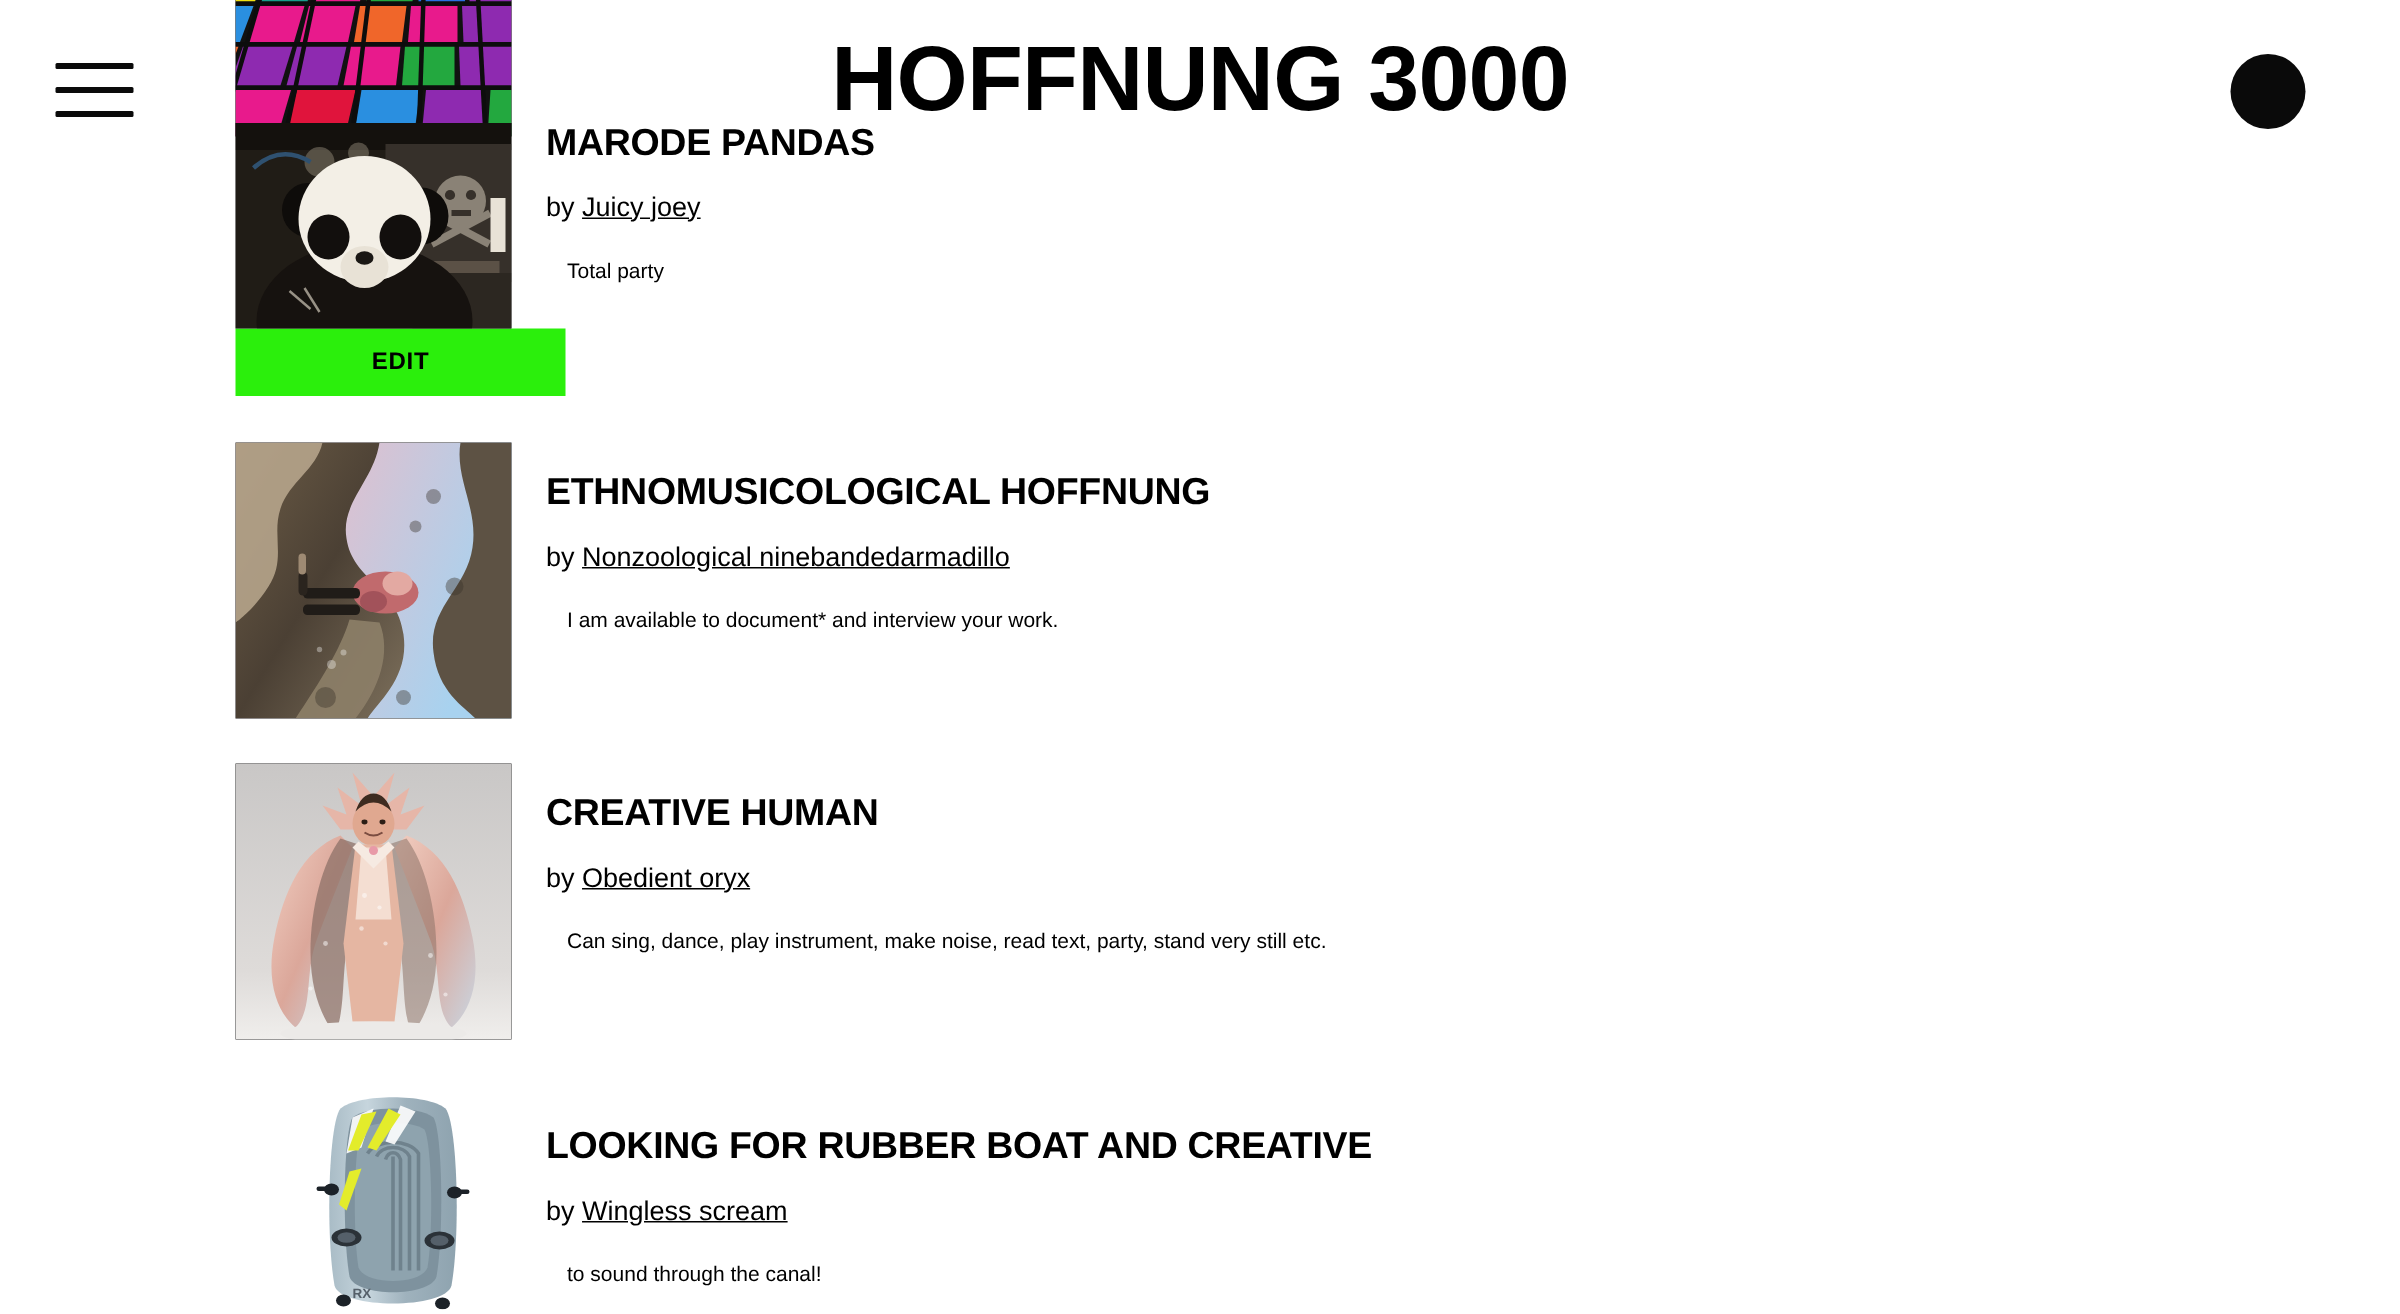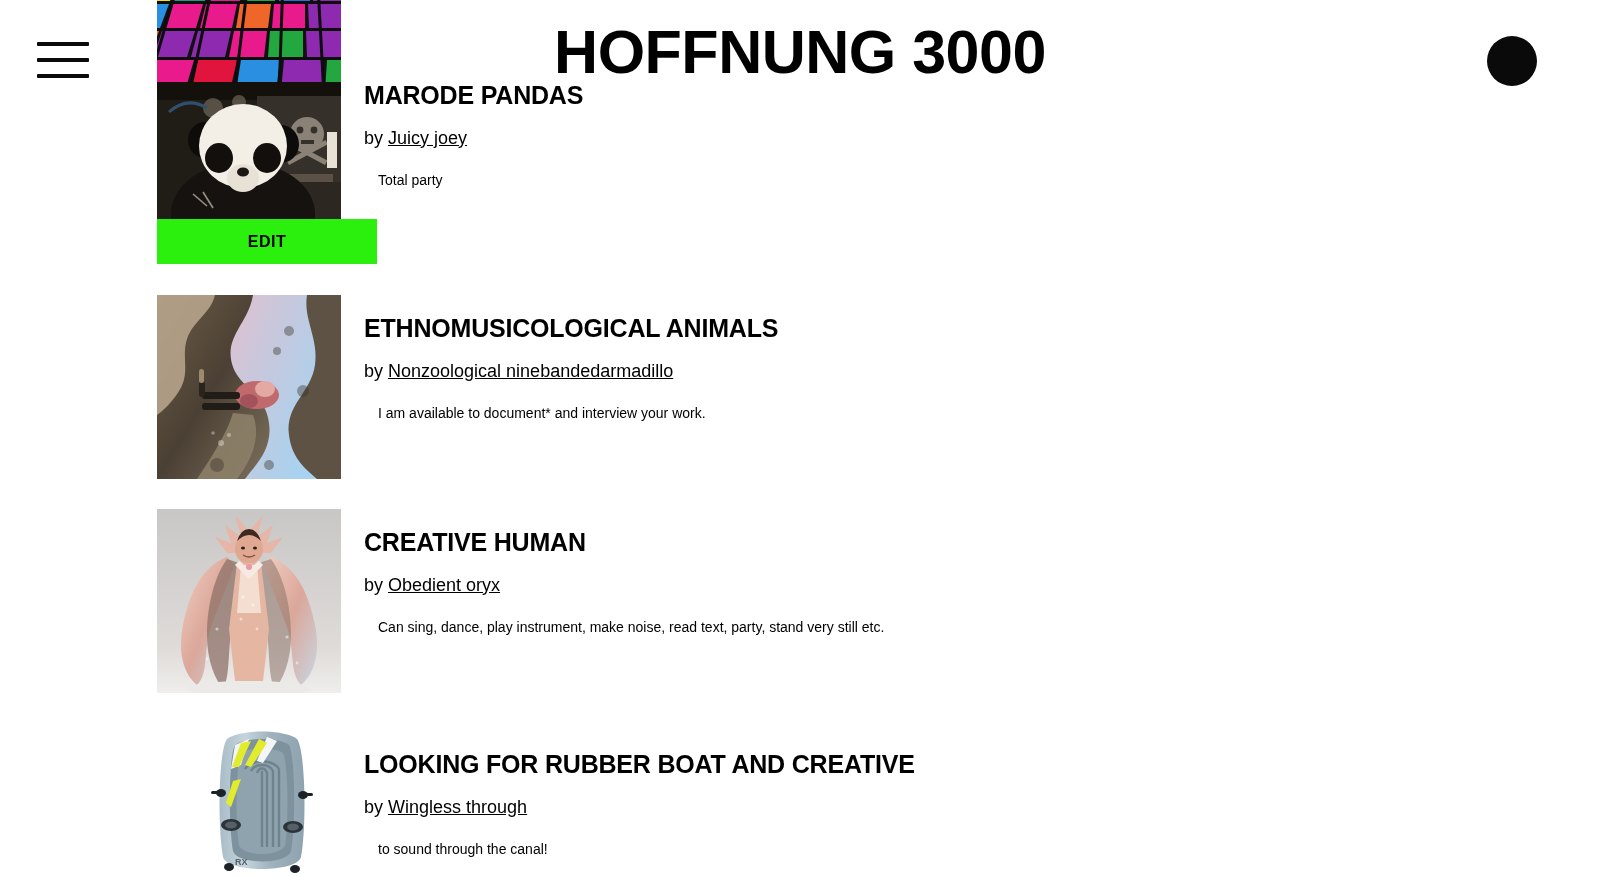--- a/index.html
+++ b/index.html
@@ -316,21 +316,21 @@
             <circle cx="132" cy="36" r="5"></circle>
             <circle cx="120" cy="56" r="4"></circle>
             <circle cx="146" cy="96" r="6"></circle>
             <circle cx="60" cy="170" r="7"></circle>
             <circle cx="112" cy="170" r="5"></circle>
           </g>
         </svg>
       </div>
     </div>
     <div class="text-col" style="padding-top:20px;">
-      <div class="listing-title">ETHNOMUSICOLOGICAL ANIMALS</div>
+      <div class="listing-title">ETHNOMUSICOLOGICAL HOFFNUNG</div>
       <div class="byline">
         <span>by</span>
         <span class="author">Nonzoological ninebandedarmadillo</span>
       </div>
       <div class="description">I am available to document* and interview your work.</div>
     </div>
   </div>
 
   <div class="listing" style="top:509px;">
     <div class="thumb-col">
@@ -437,19 +437,19 @@
             <ellipse cx="90" cy="146" rx="5" ry="4"></ellipse>
           </g>
           <text x="30" y="142" font-family="Liberation Sans, sans-serif" font-size="9" font-weight="700" fill="#55606a">RX</text>
         </svg>
       </div>
     </div>
     <div class="text-col" style="padding-top:28px;">
       <div class="listing-title">LOOKING FOR RUBBER BOAT AND CREATIVE</div>
       <div class="byline">
         <span>by</span>
-        <span class="author">Wingless through</span>
+        <span class="author">Wingless scream</span>
       </div>
       <div class="description">to sound through the canal!</div>
     </div>
   </div>
 
 </div>
 
 </body></html>

